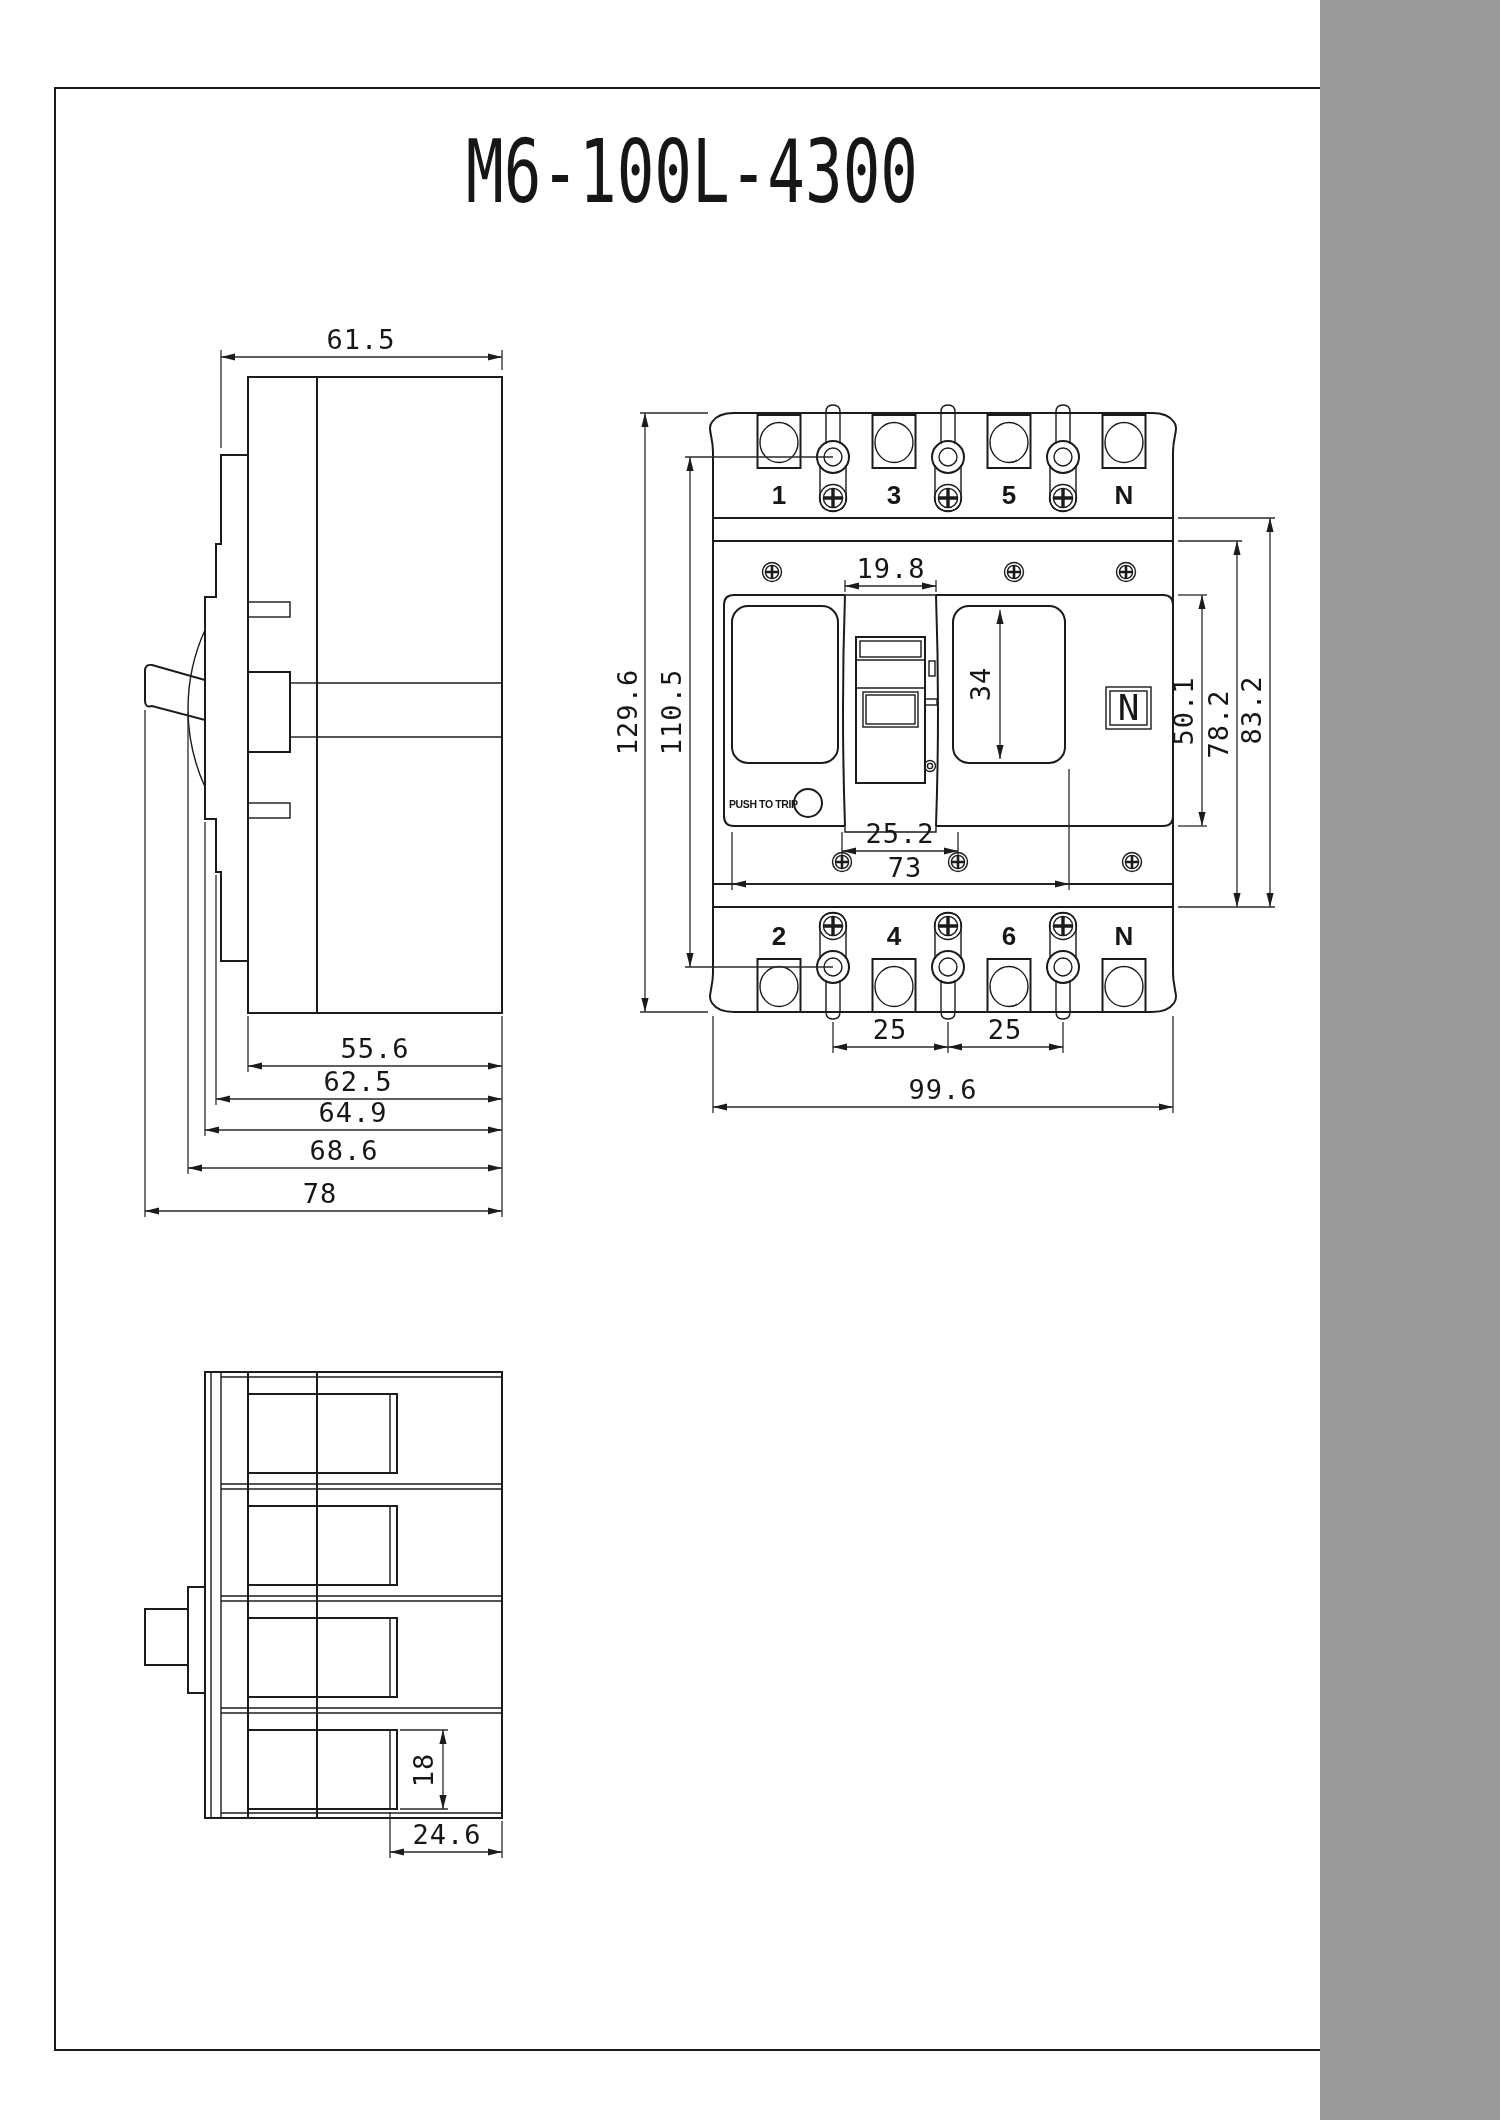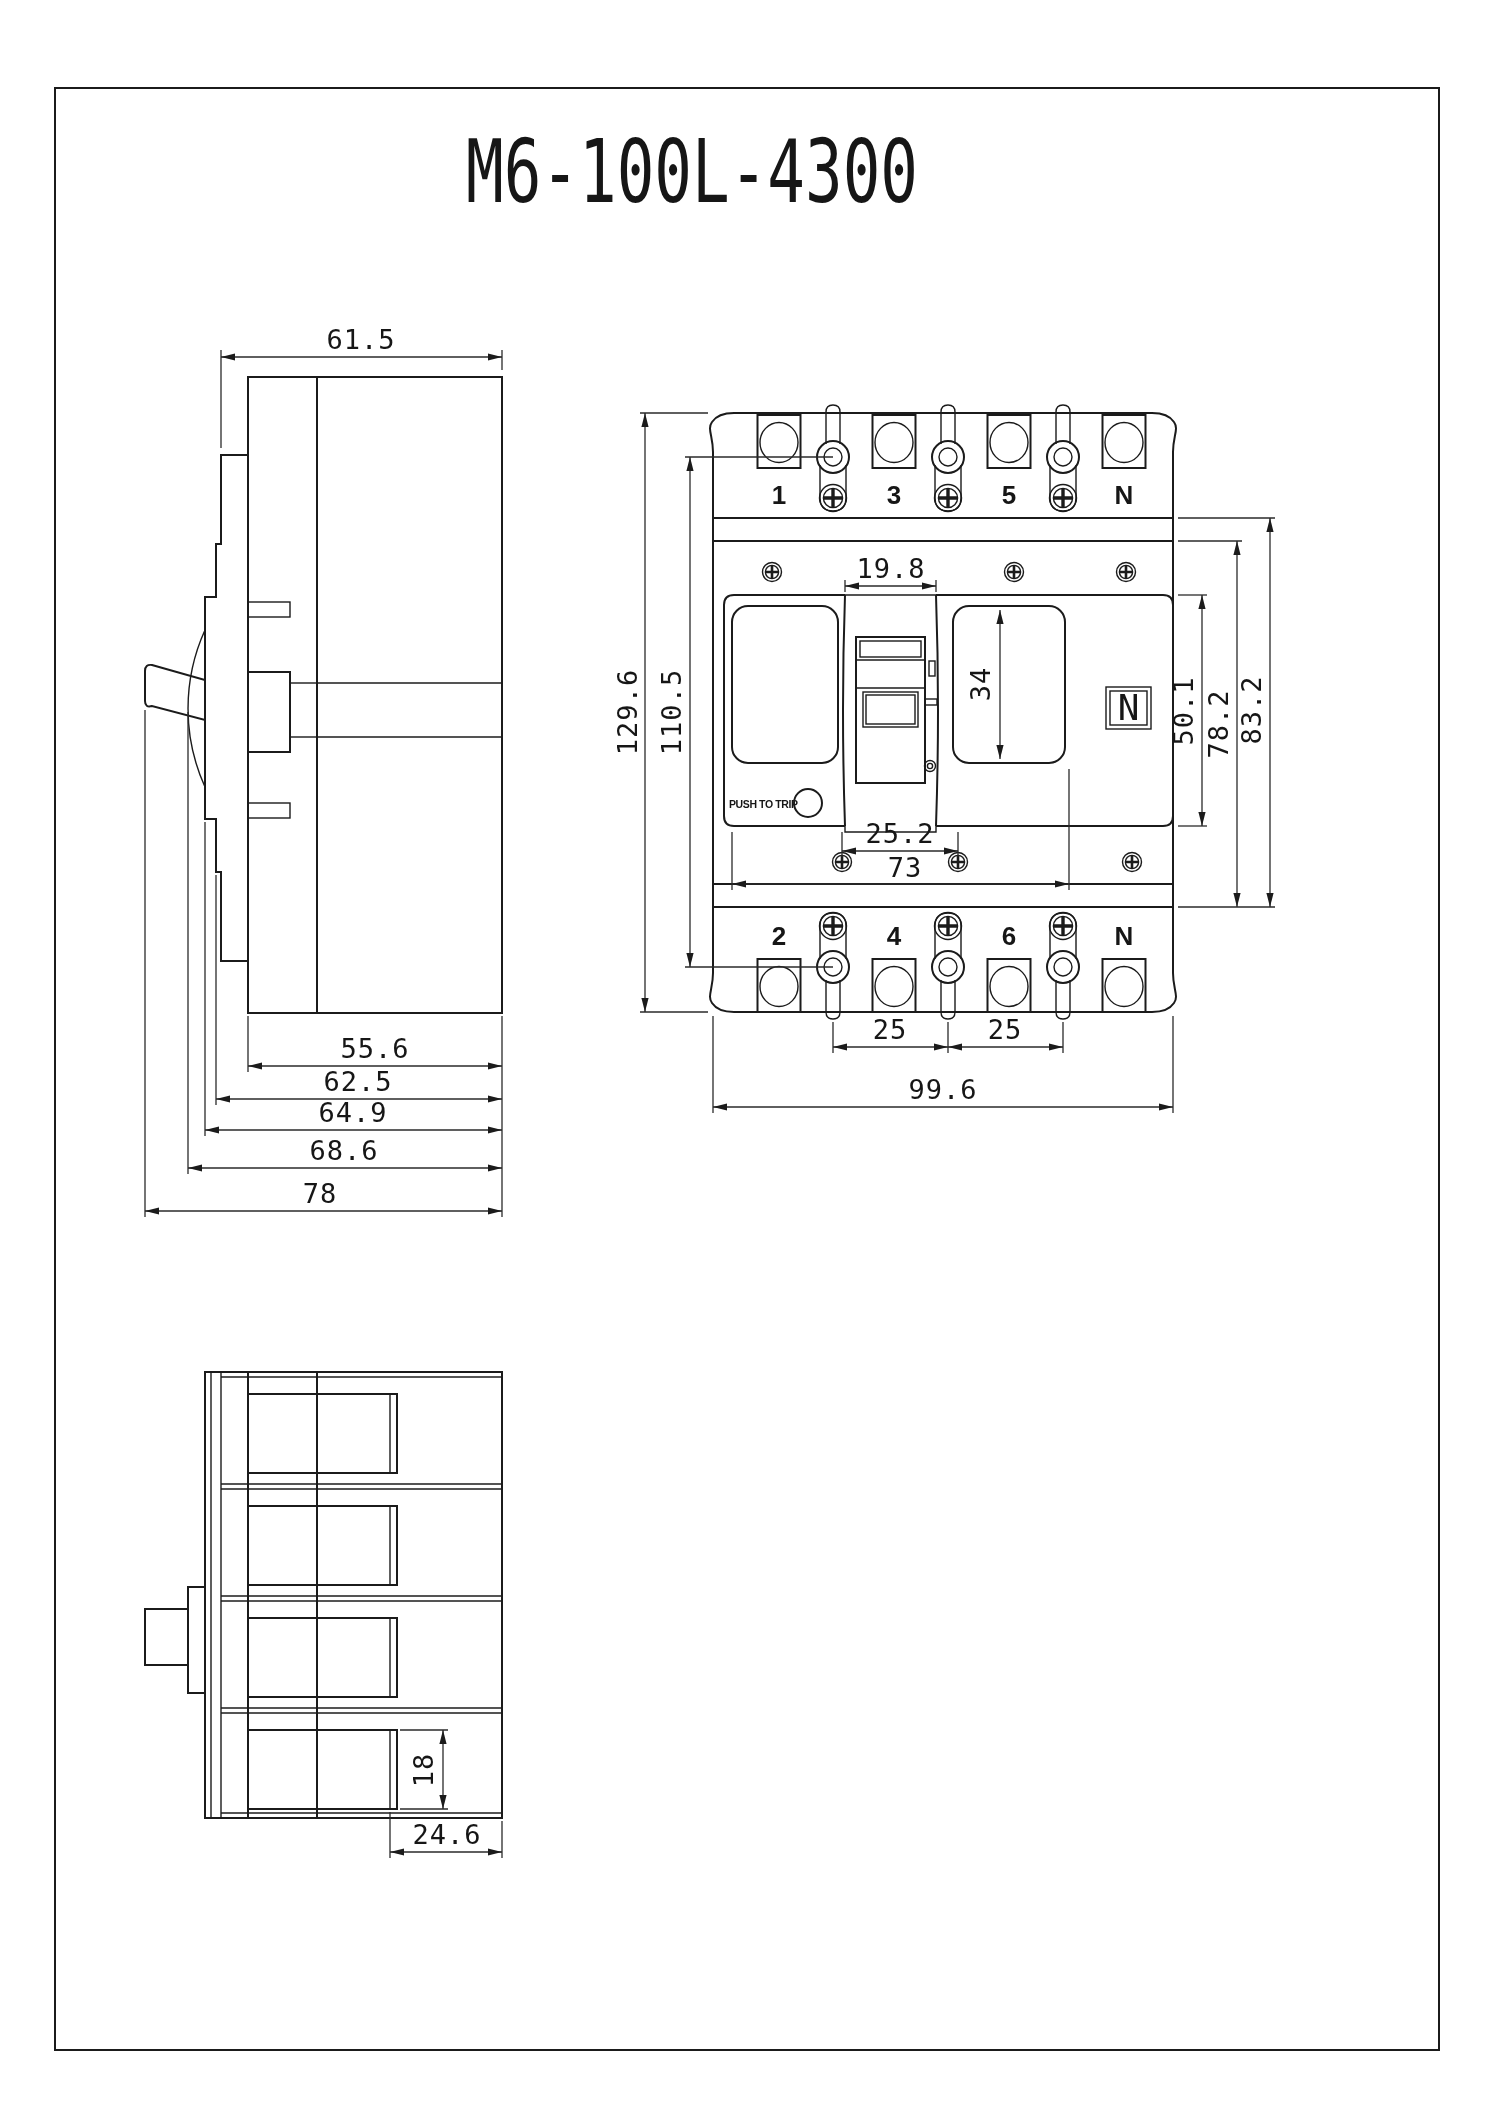--- a/index.html
+++ b/index.html
@@ -1,16 +1,16 @@
 <!DOCTYPE html>
 <html><head>
 <meta charset="utf-8">
 <style>
   html,body{margin:0;padding:0;background:#9a9a9a;}
-  .sheet{position:relative;width:1500px;height:2120px;background:#ffffff;overflow:hidden;
+  .sheet{position:relative;width:1320px;height:2120px;background:#ffffff;overflow:hidden;
          font-family:"DejaVu Sans Mono", monospace;}
   svg text{fill:#161616;}
   .obj{stroke:#1b1b1b;stroke-width:2;fill:none;}
   .obj1{stroke:#1b1b1b;stroke-width:1.4;fill:none;}
   .dim{stroke:#2a2a2a;stroke-width:1.3;fill:none;}
   .dimtxt{font-size:27px;letter-spacing:1px;}
   .dimtxt.v{letter-spacing:1px;}
   .poletxt{font-family:"Liberation Sans",sans-serif;font-weight:bold;font-size:26px;}
   .ptt{font-family:"Liberation Sans",sans-serif;font-weight:bold;font-size:10.5px;letter-spacing:-0.4px;}
   .nlet{font-size:36px;}

